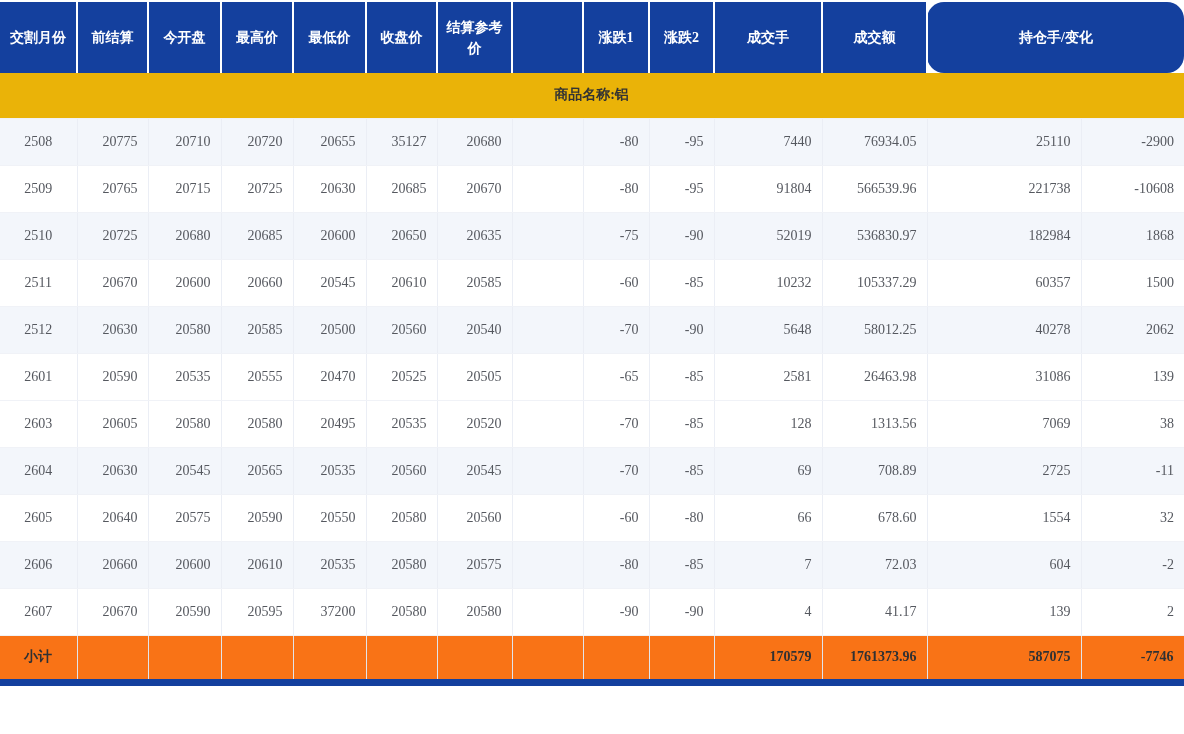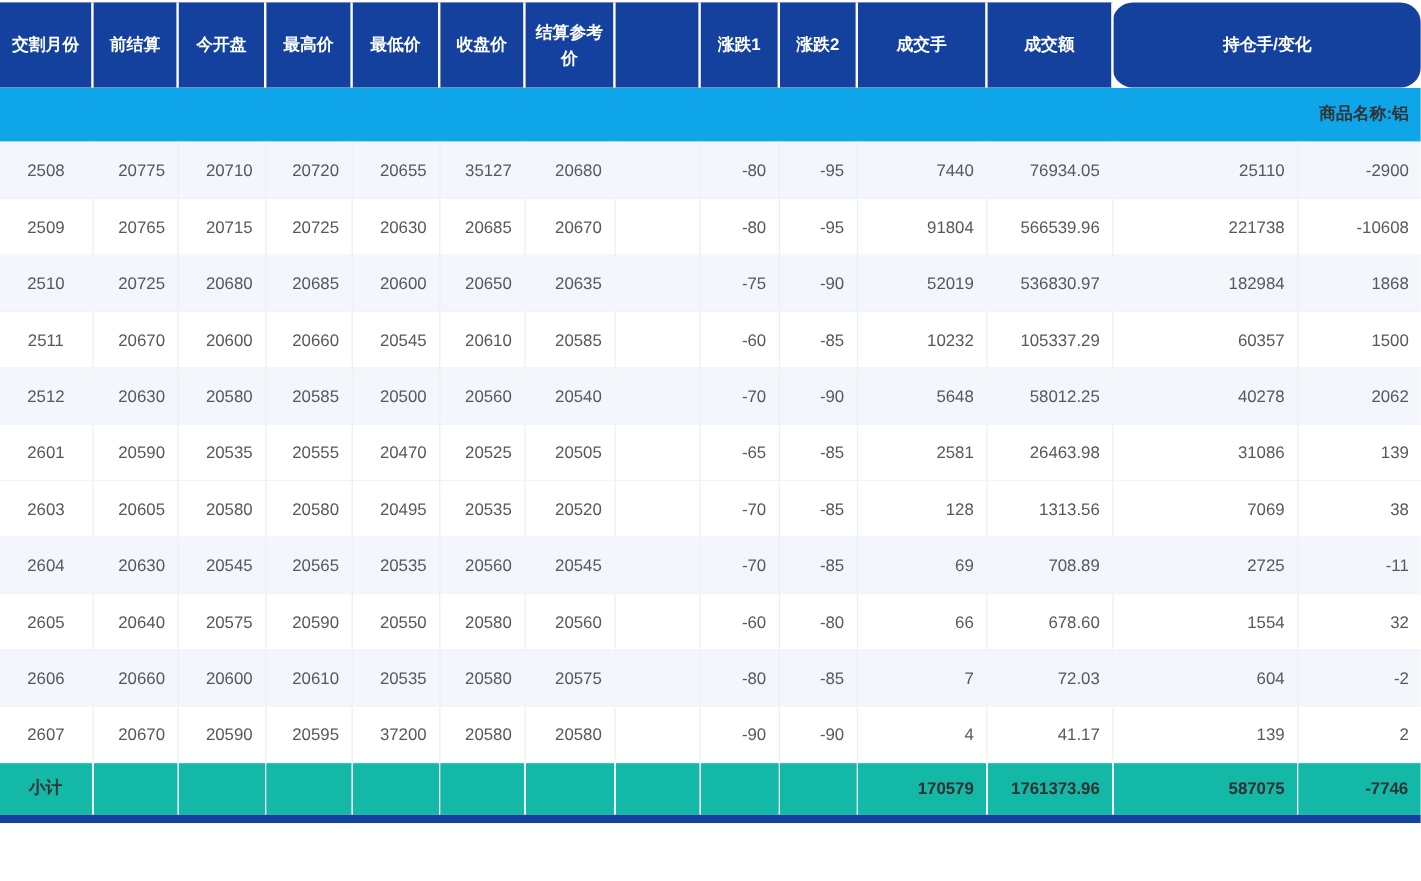--- a/index.html
+++ b/index.html
@@ -8,46 +8,47 @@
     width: 1184px;
     background: #ffffff;
     font-family: "Liberation Sans", "DejaVu Sans", sans-serif;
   }
   .page { width: 1184px; padding-top: 2px; overflow: hidden; }
 
   table.quote {
     width: 1184px;
     table-layout: fixed;
     border-collapse: collapse;
+    font-family: Liberation Serif, serif;
   }
 
   
   thead th {
     background: #14409E;
     color: #ffffff;
     font-size: 14px;
     font-weight: bold;
     height: 71px;
     text-align: center;
     vertical-align: middle;
     border-right: 2px solid #ffffff;
     padding: 2px 6px;
     line-height: 1.5;
   }
   thead th:last-child { border-right: none; border-radius: 17px; }
 
   
   tr.group-row td {
-    background: #0ea5e9;
+    background: #eab308;
     color: #333333;
     font-size: 14px;
     font-weight: bold;
     height: 45px;
     padding-left: 9px;
-    text-align: right;
+    text-align: center;
     vertical-align: middle;
   }
 
   
   tbody td {
     font-size: 14px;
     color: #55585F;
     height: 47px;
     vertical-align: middle;
     border-right: 1px solid #EBEEF5;
@@ -56,21 +57,21 @@
     white-space: nowrap;
     overflow: hidden;
   }
   tbody td:last-child { border-right: none; }
   tbody tr.striped td { background: #F3F6FB; }
   td.c-center { text-align: center; padding: 0 16px; }
   td.c-num { text-align: right; }
 
   
   tr.subtotal-row td {
-    background: #14b8a6;
+    background: #f97316;
     color: #303133;
     font-weight: bold;
     height: 44px;
     border-right: 1px solid #E2E4EA;
     border-bottom: none;
   }
   tr.subtotal-row td.c-label { text-align: left; padding-left: 24px; }
 
   
   .bottom-bar {

